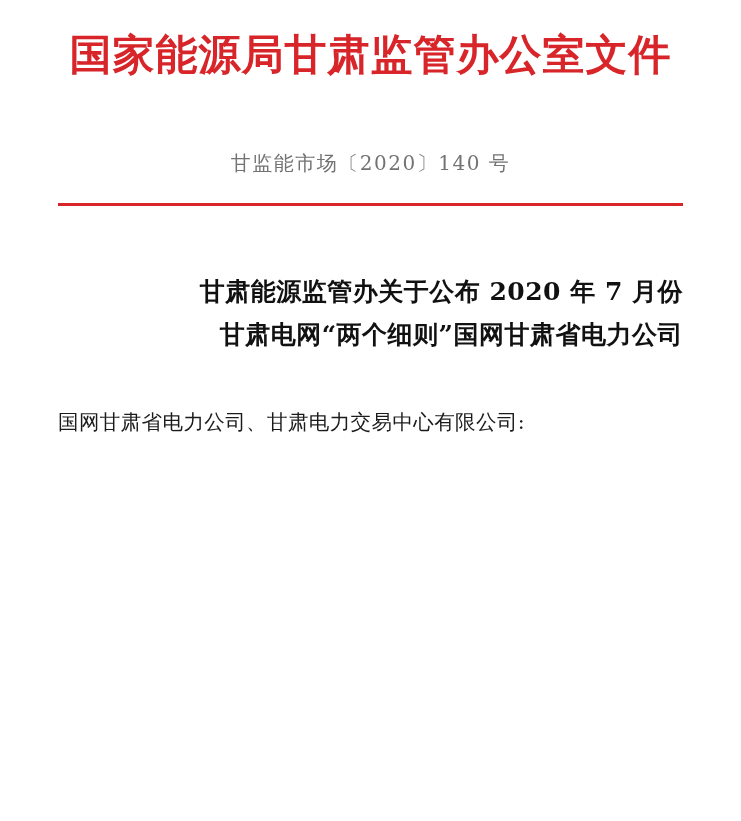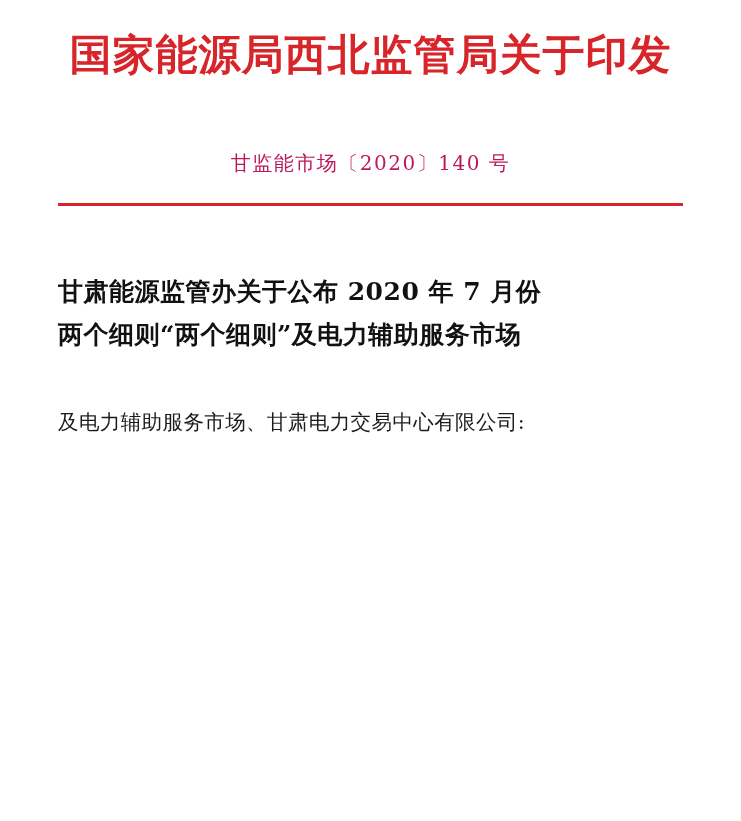--- a/index.html
+++ b/index.html
@@ -29,33 +29,33 @@
     font-weight: bold;
     font-size: 42px;
     letter-spacing: 1px;
     line-height: 1.18;
     white-space: nowrap;
   }
   .doc-number {
     margin-top: 70px;
     text-align: center;
     font-size: 20px;
-    color: #be185d;
+    color: #737373;
     letter-spacing: 1.5px;
     font-family: "DejaVu Serif", "Liberation Serif", serif;
   }
   .red-rule {
     margin-top: 26px;
     height: 3px;
     background: #d7252a;
     width: 100%;
   }
   .title-block {
     margin-top: 64px;
-    text-align: left;
+    text-align: right;
     font-weight: bold;
     font-size: 25px;
     line-height: 1.75;
     letter-spacing: 0.5px;
     color: #111111;
   }
   .title-line {
     display: block;
     white-space: nowrap;
   }
@@ -73,28 +73,28 @@
   .para {
     display: block;
     text-indent: 2em;
   }
 </style>
 </head>
 <body>
 
 <div class="page">
 
-  <div class="masthead">国家能源局西北监管局关于印发</div>
+  <div class="masthead">国家能源局甘肃监管办公室文件</div>
 
   <div class="doc-number">甘监能市场〔2020〕140 号</div>
 
   <div class="red-rule"></div>
 
   <div class="title-block">
     <span class="title-line">甘肃能源监管办关于公布 2020 年 7 月份</span>
-    <span class="title-line">两个细则“两个细则”及电力辅助服务市场</span>
+    <span class="title-line">甘肃电网“两个细则”国网甘肃省电力公司</span>
   </div>
 
   <div class="body-block">
-    <span class="salutation">及电力辅助服务市场、甘肃电力交易中心有限公司:</span>
+    <span class="salutation">国网甘肃省电力公司、甘肃电力交易中心有限公司:</span>
   </div>
 
 </div>
 
 </body></html>

